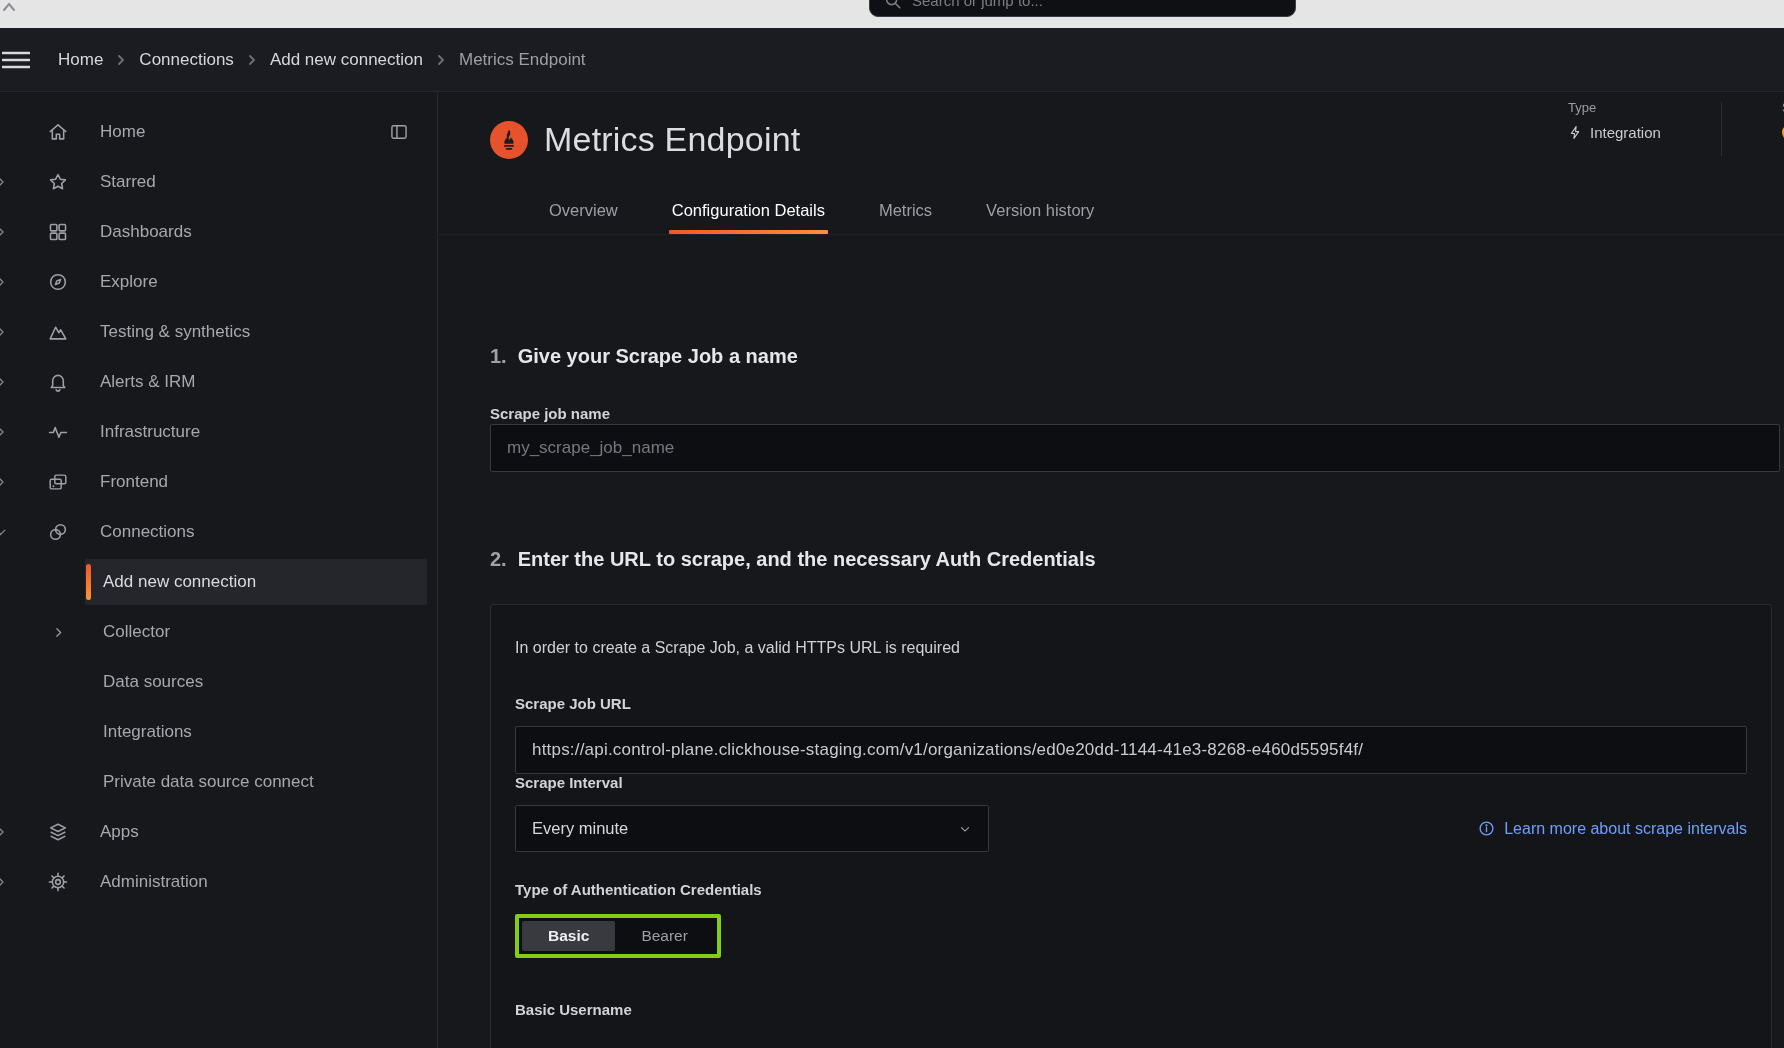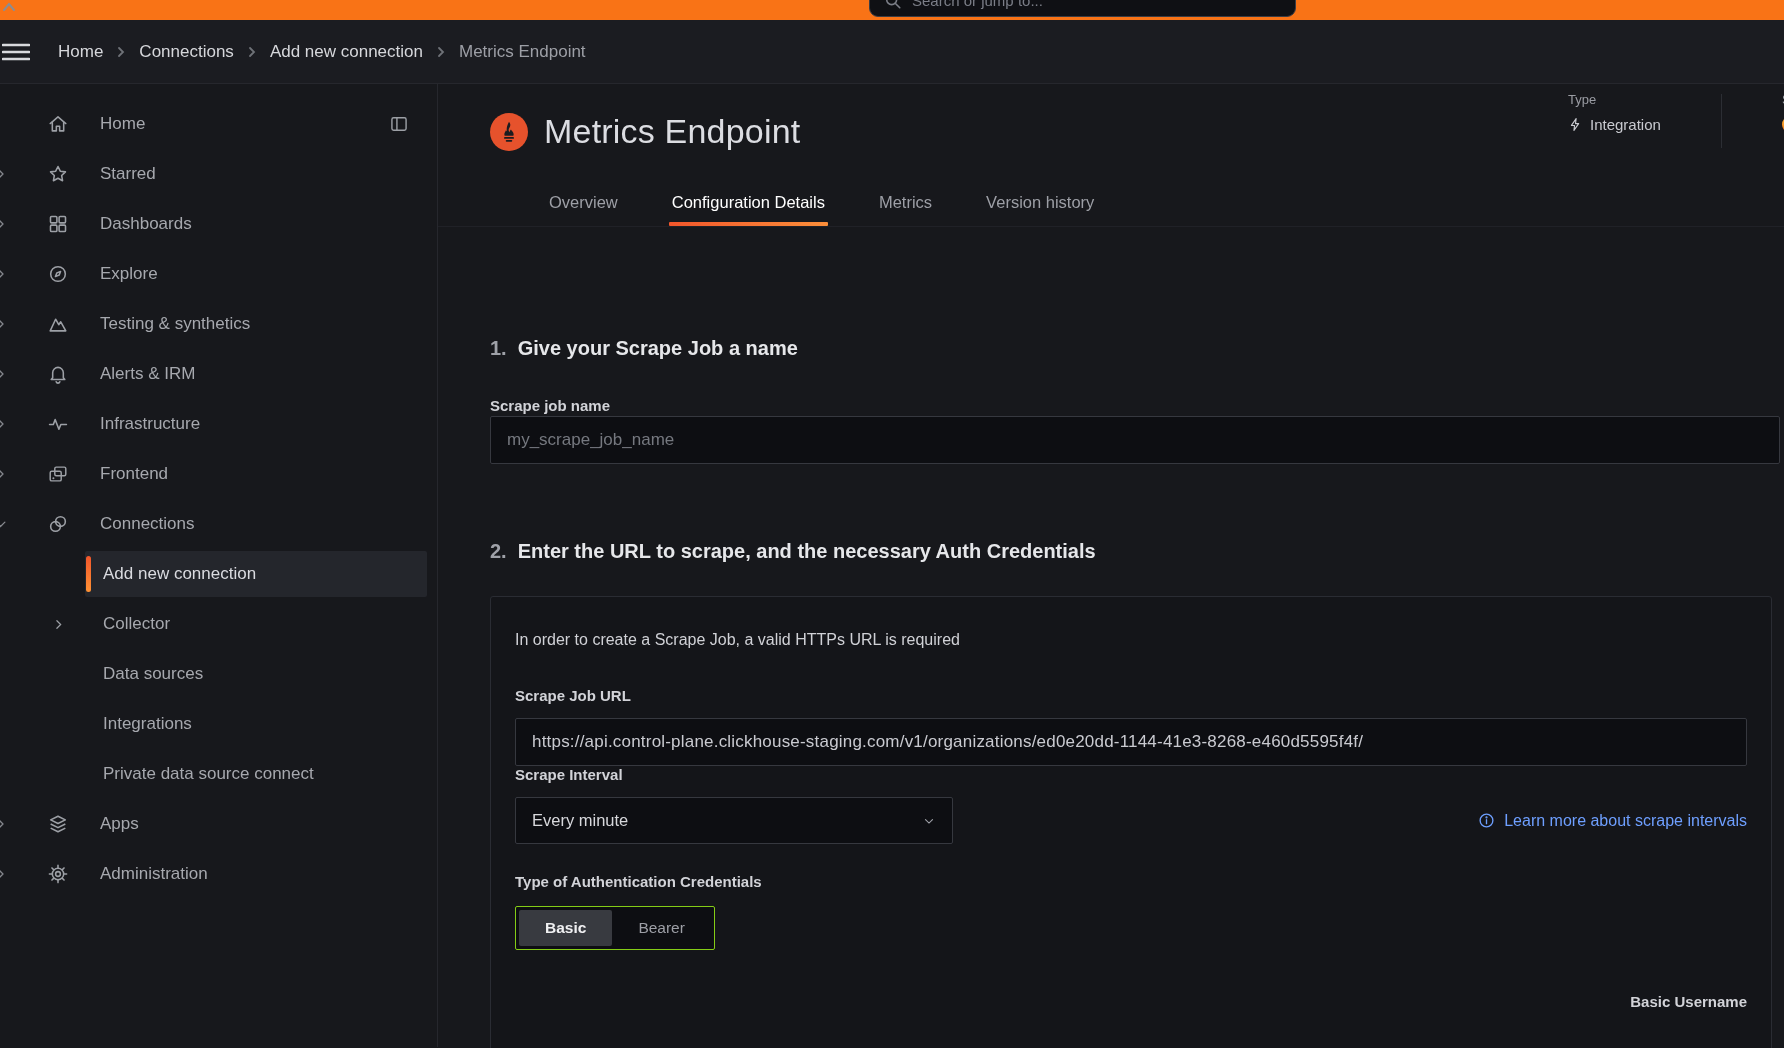--- a/index.html
+++ b/index.html
@@ -6,21 +6,21 @@
   html,body { width:1784px; height:1048px; overflow:hidden; }
   body {
     background:#17181c;
     font-family:"Liberation Sans","DejaVu Sans",sans-serif;
     color:#d8d9dd;
     position:relative;
   }
   svg { display:block; }
 
   
-  .topstrip { height:20px; background:#f97316; position:relative; }
+  .topstrip { height:28px; background:#e5e5e5; position:relative; }
   .caret-top { position:absolute; left:2px; top:1px; color:#8b8d93; }
   .search-box {
     position:absolute; left:869px; top:-31px; width:427px; height:48px;
     background:#0f1014; border:1.5px solid #3a3d45; border-radius:9px;
     display:flex; align-items:flex-start; gap:10px; padding:22px 14px 0 14px;
     color:#7b7e87; font-size:15px;
   }
   .search-box .ph { white-space:nowrap; }
 
   
@@ -92,33 +92,33 @@
   .panel {
     margin-top:33px; margin-right:12px; border:1px solid #2a2c33; border-radius:3px;
     background:#141519; padding:34px 24px 60px 24px; min-height:520px;
   }
   .panel-note { font-size:16px; color:#d0d1d6; }
   .lbl-url { margin-top:38px; }
   .url-input { margin-top:14px; letter-spacing:.2px; }
   .lbl-interval { }
   .interval-row { display:flex; align-items:center; margin-top:14px; }
   .select {
-    width:438px; height:47px; background:#0d0e12; border:1px solid #36383f; border-radius:2px;
+    width:474px; height:47px; background:#0d0e12; border:1px solid #36383f; border-radius:2px;
     display:flex; align-items:center; justify-content:space-between; padding:0 16px;
     font-size:16.5px; color:#d7d8dc; cursor:pointer;
   }
   .select .chev { color:#9d9fa6; }
   .interval-link { margin-left:auto; display:flex; align-items:center; gap:9px;
     color:#6e9fff; font-size:16px; font-weight:500; cursor:pointer; white-space:nowrap; }
   .lbl-auth { margin-top:29px; }
   .segmented { margin-top:16px; display:inline-flex; align-items:stretch; height:44px;
-    background:#0d0e12; border:1px solid #84cc16; border-radius:2px; padding:3px; }
+    background:#0d0e12; border:4px solid #84cc16; border-radius:2px; padding:3px; }
   .seg-opt { display:flex; align-items:center; padding:0 26px; font-size:15.5px; color:#9d9fa6; font-weight:500; cursor:pointer; border-radius:2px; }
   .seg-opt.selected { background:#383a40; color:#f0f0f2; font-weight:700; }
-  .lbl-username { margin-top:43px;text-align:right; }
+  .lbl-username { margin-top:43px; }
 </style>
 </head>
 <body>
 
 <div class="topstrip">
   <span class="caret-top">
     <svg width="14" height="12" viewBox="0 0 14 12" fill="none" stroke="currentColor" stroke-width="2" stroke-linecap="round">
         <polyline points="2,9 7,3 12,9"></polyline>
       </svg>
   </span>

